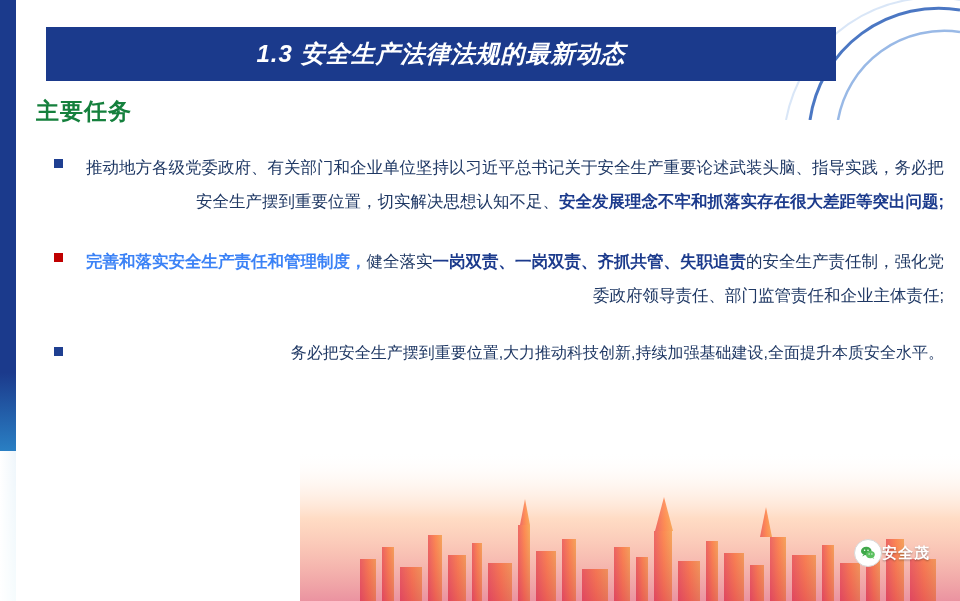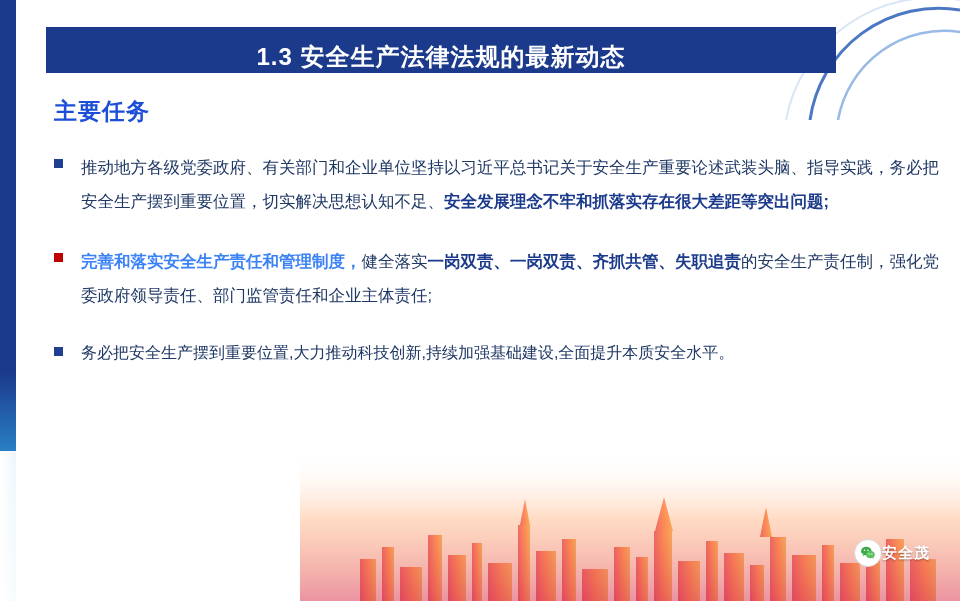--- a/index.html
+++ b/index.html
@@ -24,39 +24,39 @@
     position:absolute;left:16px;top:0;width:4px;height:601px;
     background:#ffffff;
   }
   
   .arc-wrap{
     position:absolute;right:0;top:0;width:300px;height:120px;overflow:hidden;
     pointer-events:none;
   }
   
   .title-bar{
-    position:absolute;left:46px;top:27px;width:790px;height:46px;
+    position:absolute;left:46px;top:27px;width:790px;height:54px;
     background:#1b3a8c;
-    display:flex;align-items:flex-end;justify-content:center;
+    display:flex;align-items:center;justify-content:center;font-style:italic;
   }
   .title-bar .title-text{
     color:#ffffff;font-size:24px;font-weight:bold;letter-spacing:1px;
     white-space:nowrap;
   }
   
   .section-heading{
-    position:absolute;left:54px;top:96px;
-    color:#1d4ed8;font-size:23px;font-weight:bold;letter-spacing:1px;
+    position:absolute;left:36px;top:96px;
+    color:#15803d;font-size:23px;font-weight:bold;letter-spacing:1px;
   }
   
   .bullets{
     position:absolute;left:54px;top:150px;width:890px;
   }
   .bullet-row{
-    display:flex;align-items:flex-start;margin-bottom:26px;
+    display:flex;align-items:flex-start;margin-bottom:26px;text-align:right;
   }
   .bullet-marker{
     width:9px;height:9px;margin-top:9px;margin-right:18px;flex:none;
   }
   .bullet-marker.blue{background:#1f3f91;}
   .bullet-marker.red{background:#c00000;}
   .bullet-body{
     font-size:16.5px;line-height:34px;color:#1f3864;
     flex:1;
   }

